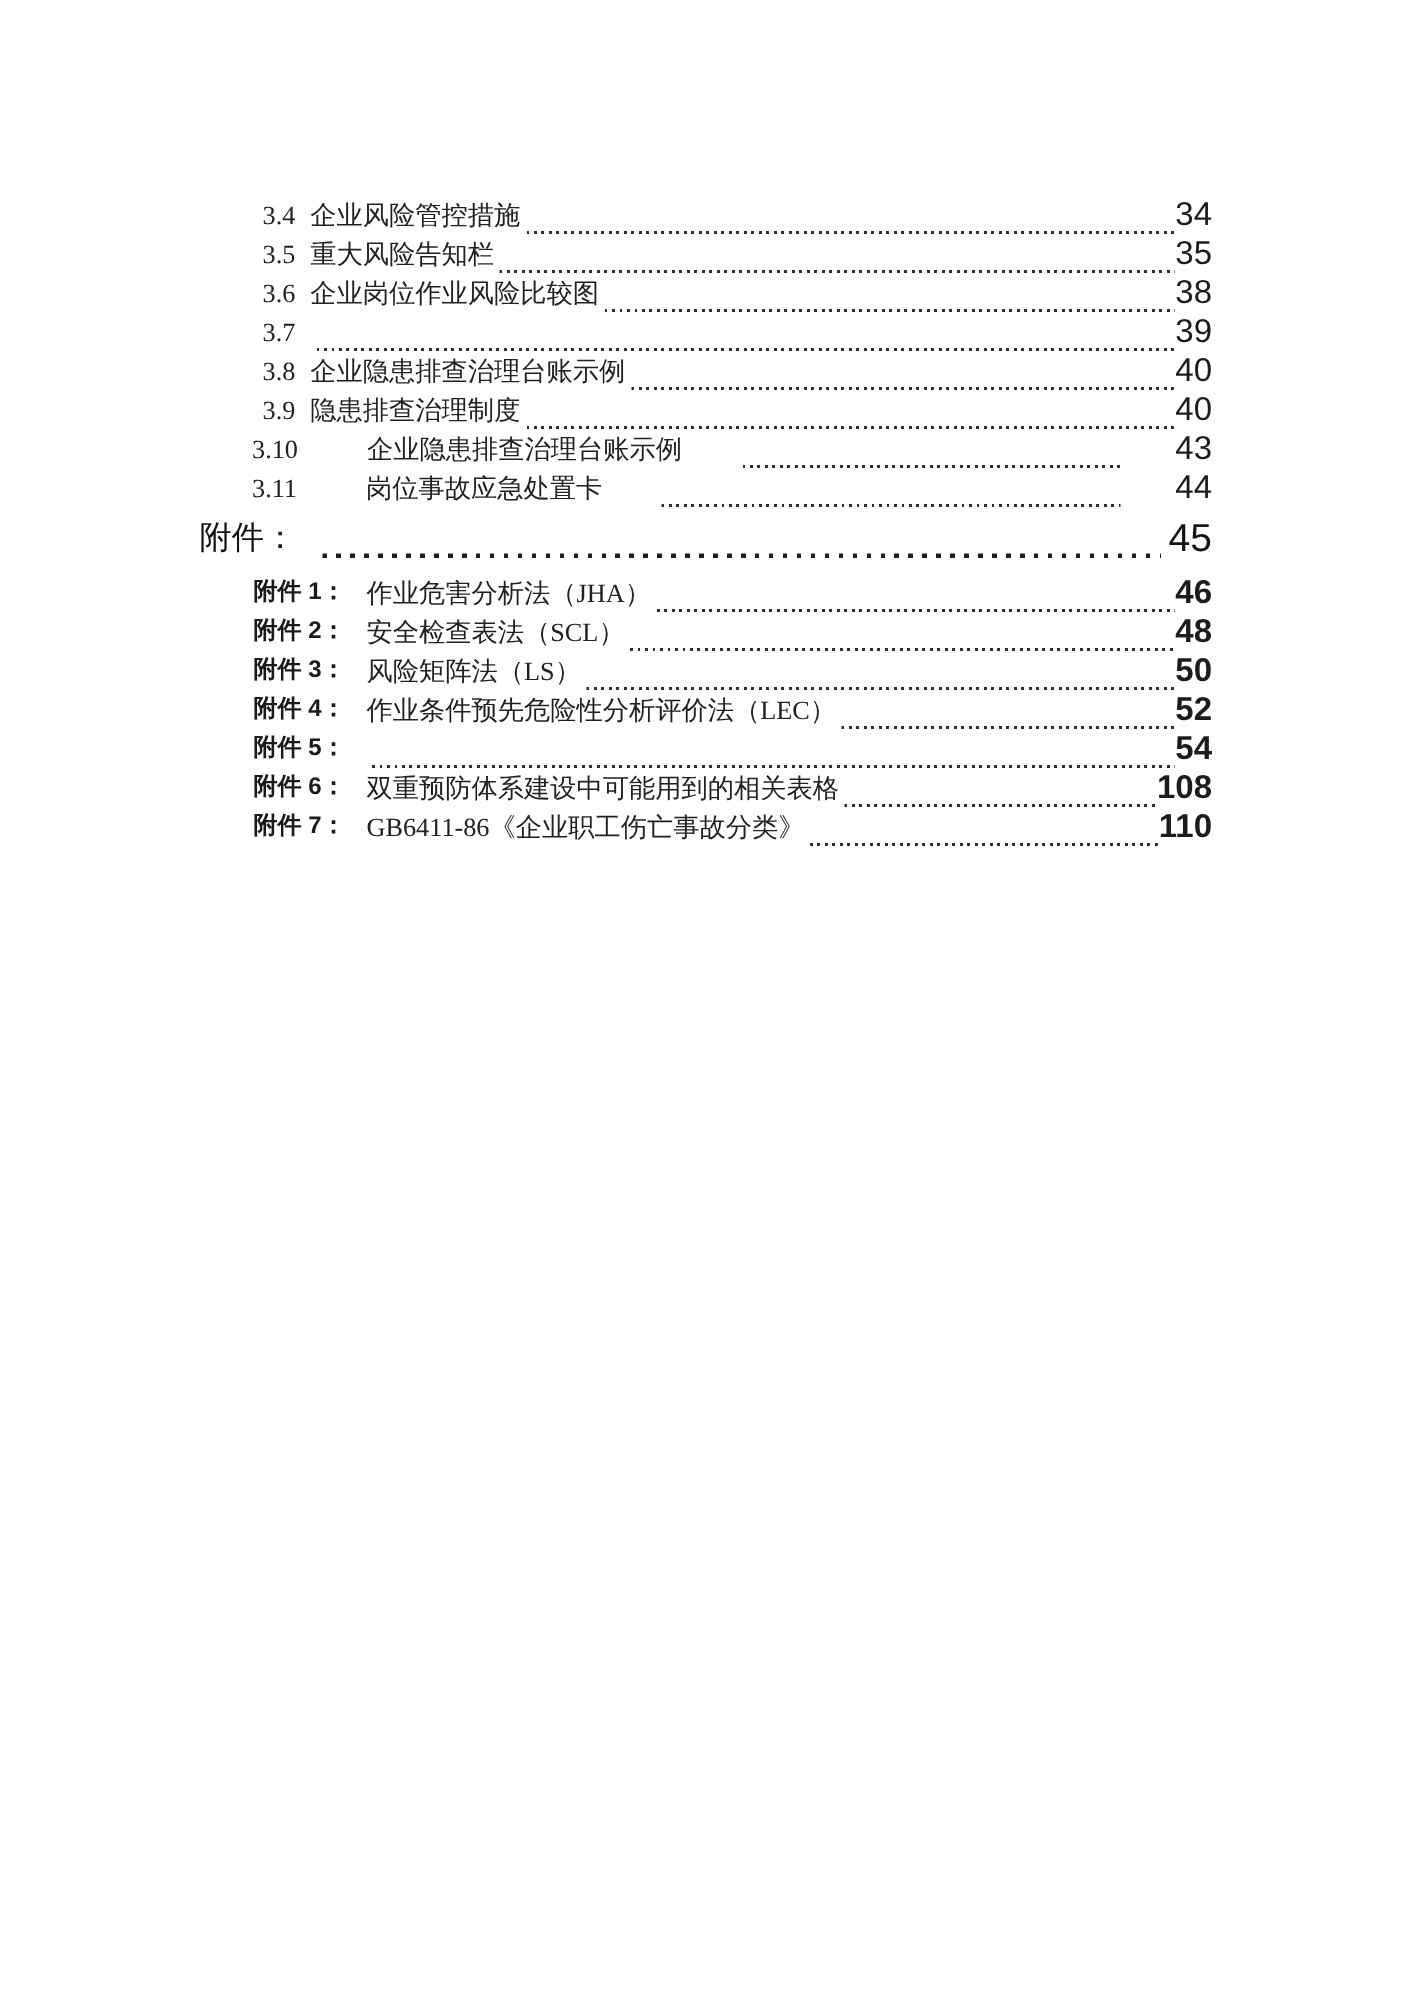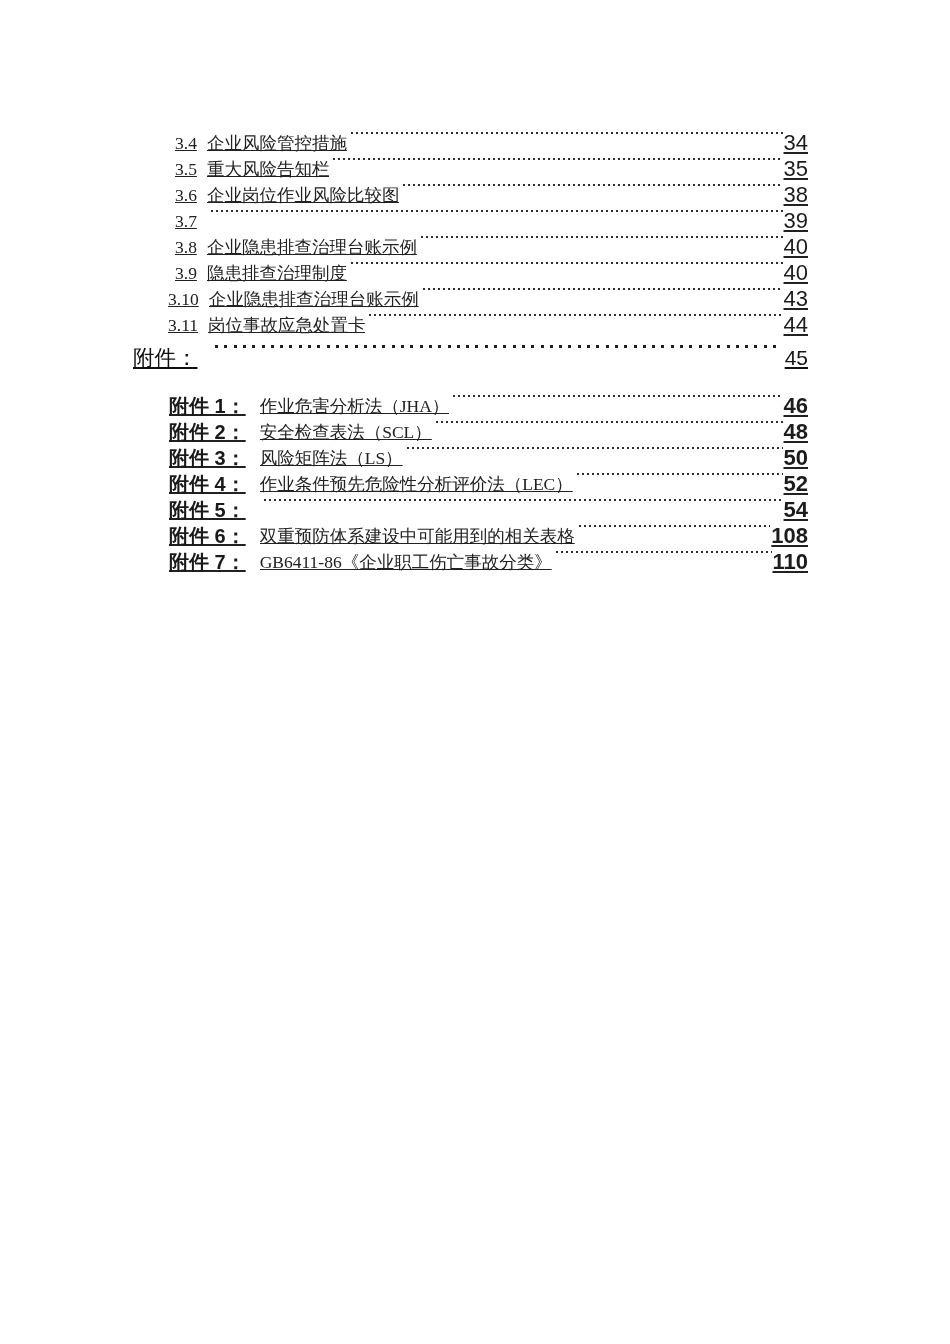--- a/index.html
+++ b/index.html
@@ -4,52 +4,52 @@
 <style>
   html,body{margin:0;padding:0;}
   body{
     width:950px;height:1344px;background:#ffffff;overflow:hidden;
     font-family:"Liberation Serif","DejaVu Serif",serif;color:#212121;
   }
   .page{position:relative;width:950px;height:1344px;background:#ffffff;}
   .toc{position:absolute;left:133px;top:130px;width:675px;}
 
   
-  .row{display:flex;align-items:flex-start;line-height:26px;font-size:17.5px;white-space:nowrap;text-decoration:underline;}
+  .row{display:flex;align-items:flex-end;line-height:26px;font-size:17.5px;white-space:nowrap;}
   .num{flex:0 0 auto;}
   .title{flex:0 1 auto;overflow:hidden;}
   .page-num{flex:0 0 auto;font-family:"Liberation Sans","DejaVu Sans",sans-serif;font-size:22px;color:#1c1c1c;}
 
   
   .dots{
     flex:1 1 auto;min-width:10px;height:4px;margin:0 1px 0 4px;
     background:repeating-linear-gradient(90deg,#2e2e2e 0 1.7px,transparent 1.7px 5px) left bottom/100% 2px no-repeat;
   }
 
   
   .sec3 .row{margin-left:42px;}
   .sec3 .num{margin-right:10px;font-family:"Liberation Serif","DejaVu Serif",serif;}
   
-  .sec3 .row:nth-child(7),.sec3 .row:nth-child(8){margin-left:35px;}
+  .sec3 .row:nth-child(7),.sec3 .row:nth-child(8){margin-left:35px;gap:36px;}
 
   
-  .heading{margin:4px 0 19px 0;line-height:32px;font-size:21.5px;color:#111111;}
+  .heading{margin:4px 0 8px 0;line-height:32px;font-size:21.5px;color:#111111;}
   .heading .h-label{flex:0 0 auto;}
   .heading .dots{
     height:6px;margin:0 5px 2px 17px;
     background:repeating-linear-gradient(90deg,#1f1f1f 0 3px,transparent 3px 9.3px) left bottom/100% 3px no-repeat;
   }
-  .heading .page-num{font-size:21px;color:#161616;}
+  .heading .page-num{font-size:26px;color:#161616;}
 
   
   .apx .row{margin-left:36px;}
   .apx .num{
     margin-right:14px;
     font-family:"Liberation Sans","DejaVu Sans",sans-serif;
-    font-weight:600;font-size:20px;color:#1a1a1a;
+    font-weight:600;font-size:16px;color:#1a1a1a;
   }
   .apx .page-num{font-weight:600;}
 </style>
 </head>
 <body>
 
 <div class="page">
   <div class="toc">
 
     <div class="sec3">

